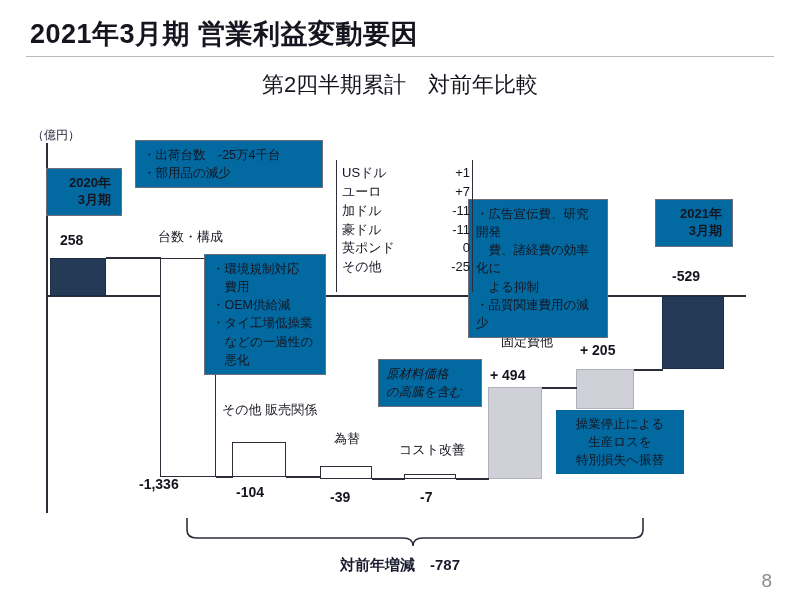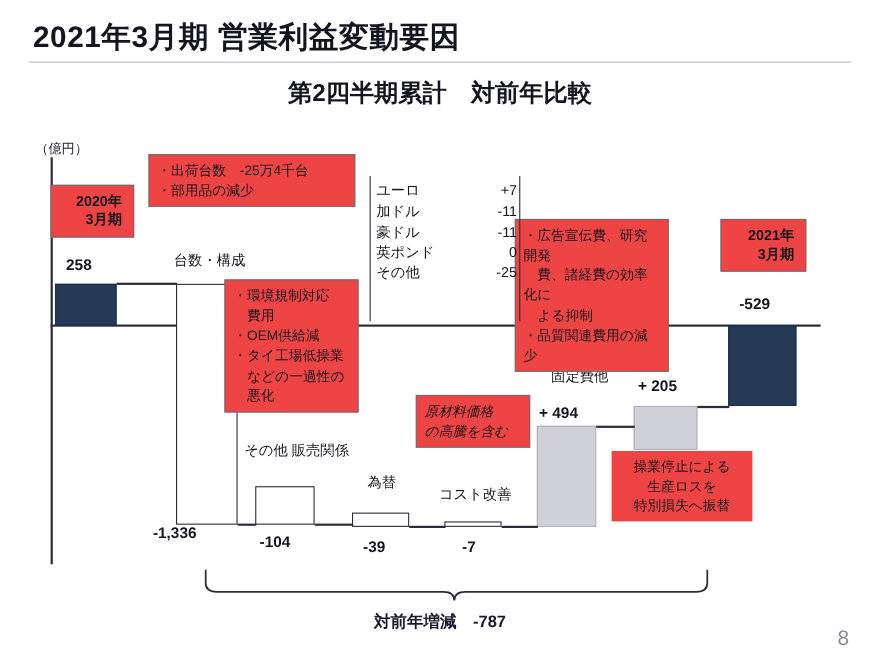--- a/index.html
+++ b/index.html
@@ -18,21 +18,21 @@
     position:absolute; left:30px; top:16px;
     font-size: 27px; font-weight: bold; letter-spacing: 0.5px;
     color:#15151f;
   }
   .title-rule {
     position:absolute; left:26px; top:56px; width:748px; height:1px;
     background:#b9b9c2;
   }
   .subtitle {
     position:absolute; left:0; right:0; top:70px;
-    text-align:center; font-size: 22px; font-weight:bold; color:#15151f;
+    text-align:center; font-size: 22px; font-weight:normal; color:#15151f;
   }
   .unit {
     position:absolute; left:32px; top:127px; font-size: 12px;
   }
 
   
   .axis-v {
     position:absolute; left:46px; top:143px; width:2px; height:370px;
     background:#2d2d3a;
   }
@@ -52,21 +52,21 @@
     position:absolute; font-size:14px; font-weight:bold; color:#15151f;
     white-space:nowrap;
   }
   .cat {
     position:absolute; font-size:13px; color:#15151f; white-space:nowrap;
     text-align:center; line-height:1.25;
   }
 
   
   .box {
-    position:absolute; background:#ef4444; border:1px solid #6e6e7a;
+    position:absolute; background:#0369a1; border:1px solid #6e6e7a;
     font-size:12.5px; line-height:1.45; padding:5px 7px; color:#15151f;
     white-space:pre-line;
   }
   .box.period {
     text-align:right; font-size:13px; font-weight:bold; padding:6px 10px;
     line-height:1.3;
   }
   .fxbox {
     position:absolute; font-size:13px; line-height:1.45; color:#15151f;
   }
@@ -165,20 +165,24 @@
 　よる抑制
 ・品質関連費用の減少</div>
   <div class="box" style="left:556px; top:410px; width:128px; text-align:center; border:none;">操業停止による
 生産ロスを
 特別損失へ振替</div>
 
   <div class="fxline" style="left:336px; top:160px; height:132px;"></div>
   <div class="fxline" style="left:472px; top:160px; height:132px;"></div>
   <div class="fxbox" style="left:342px; top:164px;">
     <div class="row">
+        <span>USドル</span>
+        <span>+1</span>
+      </div>
+    <div class="row">
         <span>ユーロ</span>
         <span>+7</span>
       </div>
     <div class="row">
         <span>加ドル</span>
         <span>-11</span>
       </div>
     <div class="row">
         <span>豪ドル</span>
         <span>-11</span>

